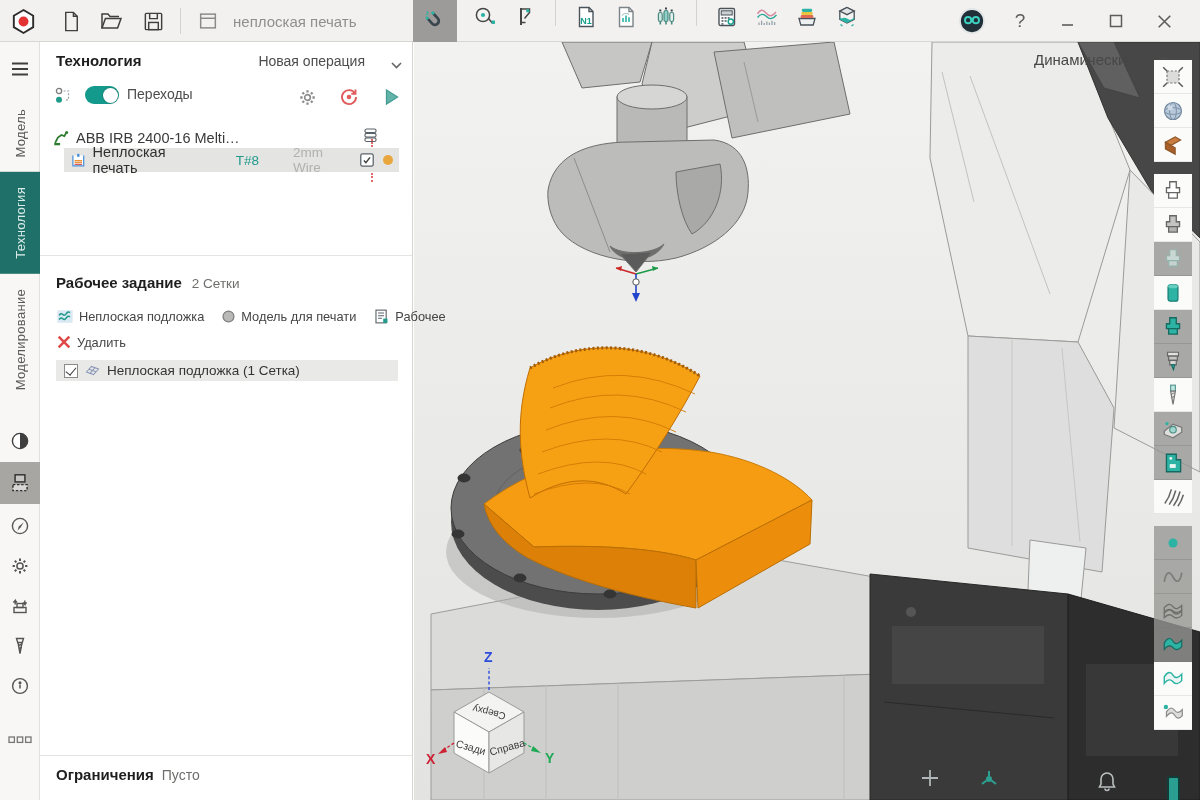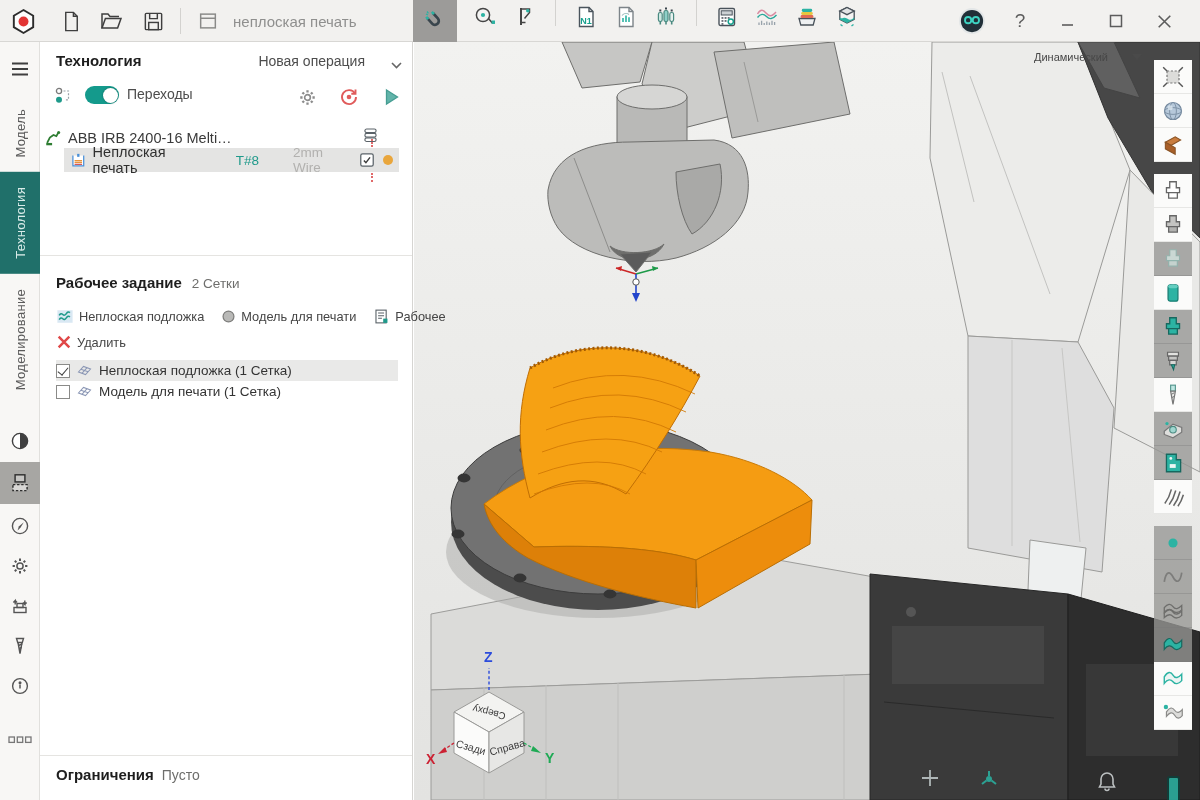--- a/index.html
+++ b/index.html
@@ -37,55 +37,55 @@
          border-right:1px solid #d6d5d2;z-index:7}
   .p-head{position:absolute;top:10px;left:16px;right:10px;display:flex;align-items:center;justify-content:space-between}
   .p-title{font-size:15px;font-weight:bold;color:#1e1e1e}
   .newop{display:flex;align-items:flex-end;gap:26px;font-size:14px;color:#4d4d4d;cursor:default}
   .p-controls{position:absolute;top:44px;left:14px;right:10px;height:26px;display:flex;align-items:flex-start}
   .toggle{width:34px;height:18px;border-radius:9px;background:#149a8c;position:relative;margin:0 8px 0 12px}
   .toggle .knob{position:absolute;right:1.5px;top:1.5px;width:15px;height:15px;border-radius:50%;background:#fff;box-shadow:0 0 2px rgba(0,0,0,.4)}
   .toggle-lab{font-size:14px;color:#4d4d4d}
   .ctl-right{margin-left:auto;display:flex;align-items:center;gap:20px}
 
-  .tree-row1{position:absolute;top:86px;left:4px;right:60px;height:20px;display:flex;align-items:center;gap:6px;
+  .tree-row1{position:absolute;top:86px;left:12px;right:60px;height:20px;display:flex;align-items:center;gap:6px;
              font-size:14.5px;color:#3a3a3a;white-space:nowrap;overflow:hidden}
   .tree-doc{position:absolute;top:84px;right:32px}
   .tree-row2{position:absolute;top:106px;left:24px;right:13px;height:24px;background:#e4e4e3;
              display:flex;align-items:center;padding:0 6px;gap:6px;font-size:14.5px;color:#303030}
   .t-tool{color:#1f9a8b;font-size:13.5px;margin-left:18px}
   .t-wire{color:#b2b1af;font-size:13.5px;margin-left:28px}
   .dash-v{position:absolute;right:39px;width:0;border-left:2px dotted #e06a6a}
   .dv1{top:97px;height:8px}.dv2{top:131px;height:9px}
   .orange-dot{width:10px;height:10px;border-radius:50%;background:#e9a63c}
 
   .divider{position:absolute;left:0;right:0;height:1px;background:#e5e4e1}
   .d1{top:213px}.d2{top:713px}
 
   .wt-head{position:absolute;top:232px;left:16px;display:flex;align-items:flex-end;gap:10px}
   .wt-title{font-size:15px;font-weight:bold;color:#1e1e1e}
   .wt-badge{font-size:13.5px;color:#6e6e6c}
   .wt-actions{position:absolute;top:266px;left:16px;right:6px;display:flex;align-items:center;gap:17px}
   .wt-actions2{position:absolute;top:292px;left:16px;display:flex;align-items:center}
   .wbtn{display:flex;align-items:center;gap:5px;font-size:12.8px;color:#454545;white-space:nowrap;cursor:default}
   .wt-list{position:absolute;top:318px;left:16px;right:14px}
-  .wrow{height:21px;display:flex;align-items:center;gap:6px;padding-left:0;font-size:13.5px;color:#333}
+  .wrow{height:21px;display:flex;align-items:center;gap:6px;padding-left:8px;font-size:13.5px;color:#333}
   .wrow.sel{background:#e9e9e8}
   .cb{width:14px;height:14px;border:1.5px solid #8a8a88;background:#fff;position:relative;flex:none}
   .cb.on::after{content:"";position:absolute;left:3px;top:0px;width:5px;height:9px;
                 border-right:1.8px solid #3c3c3c;border-bottom:1.8px solid #3c3c3c;transform:rotate(40deg)}
   .cons-row{position:absolute;top:724px;left:16px;display:flex;align-items:baseline;gap:8px}
   .cons-title{font-size:15px;font-weight:bold;color:#1e1e1e}
   .cons-val{font-size:14px;color:#6e6e6c}
 
   
   .viewport{position:absolute;left:414px;top:42px;right:0;bottom:0;overflow:hidden;background:#ebebe9}
   .scene{position:absolute;left:0;top:0;width:786px;height:758px;display:block}
   .view-mode{position:absolute;left:620px;top:9px;display:flex;align-items:center;gap:24px;
-             font-size:11px;color:#474747;z-index:4}
+             font-size:15px;color:#474747;z-index:4}
   .rtb{position:absolute;top:18px;right:8px;width:38px;z-index:5;display:flex;flex-direction:column}
   .rtb-cell{width:38px;height:34px;display:flex;align-items:center;justify-content:center}
   .rtb-cell.w{background:#fbfbfa;border-bottom:1px solid #e7e7e5}
   .rtb-cell.g{background:rgba(150,150,148,.78);border-bottom:1px solid rgba(120,120,120,.35)}
   .rtb-gap{height:12px}
   .st{position:absolute;z-index:4;opacity:.85}
   .st-battery{width:13px;height:28px;background:#2ab3a3;border:2px solid #0e3f3a;border-radius:3px}
 </style>
 </head>
 <body>
@@ -439,30 +439,20 @@
     <div class="wt-list">
       <div class="wrow sel">
         <span class="cb on"></span>
         <svg width="17" height="15" viewBox="0 0 20 18">
             <g transform="rotate(-14 10 9)" fill="none" stroke="#8b97b5" stroke-width="1.2">
               <path d="M2.5 9L10 4l7.5 5L10 14z"></path>
               <path d="M6.2 6.5l7.6 5M13.8 6.5l-7.6 5"></path>
             </g>
           </svg>
         <span>Неплоская подложка (1 Сетка)</span>
-      </div>
-      <div class="wrow">
-        <span class="cb"></span>
-        <svg width="17" height="15" viewBox="0 0 20 18">
-            <g transform="rotate(-14 10 9)" fill="none" stroke="#8b97b5" stroke-width="1.2">
-              <path d="M2.5 9L10 4l7.5 5L10 14z"></path>
-              <path d="M6.2 6.5l7.6 5M13.8 6.5l-7.6 5"></path>
-            </g>
-          </svg>
-        <span>Модель для печати (1 Сетка)</span>
       </div>
     </div>
 
     <div class="divider d2"></div>
     <div class="cons-row">
       <span class="cons-title">Ограничения</span>
       <span class="cons-val">Пусто</span>
     </div>
   </div>
 

